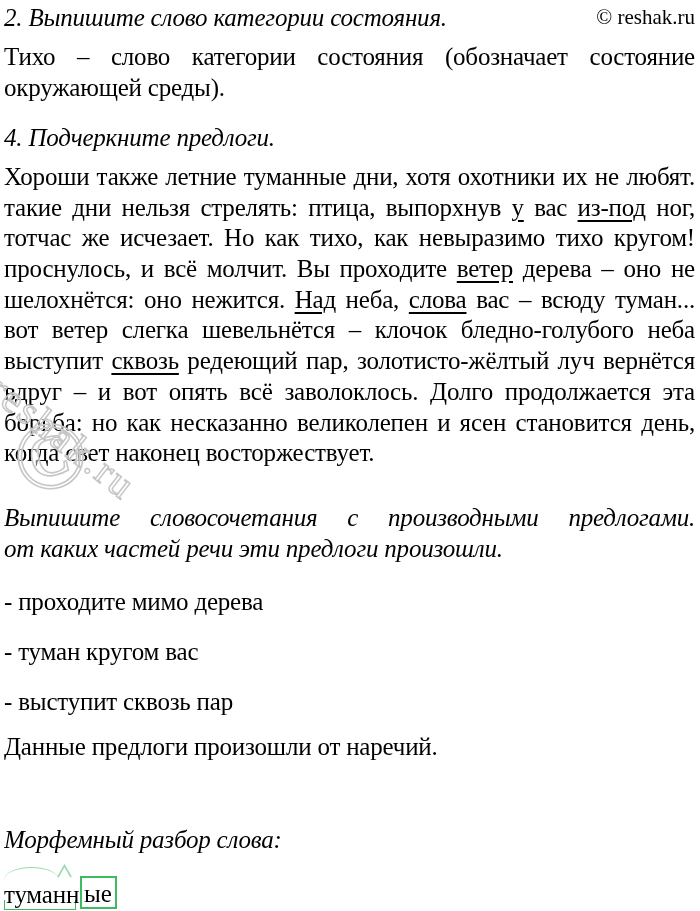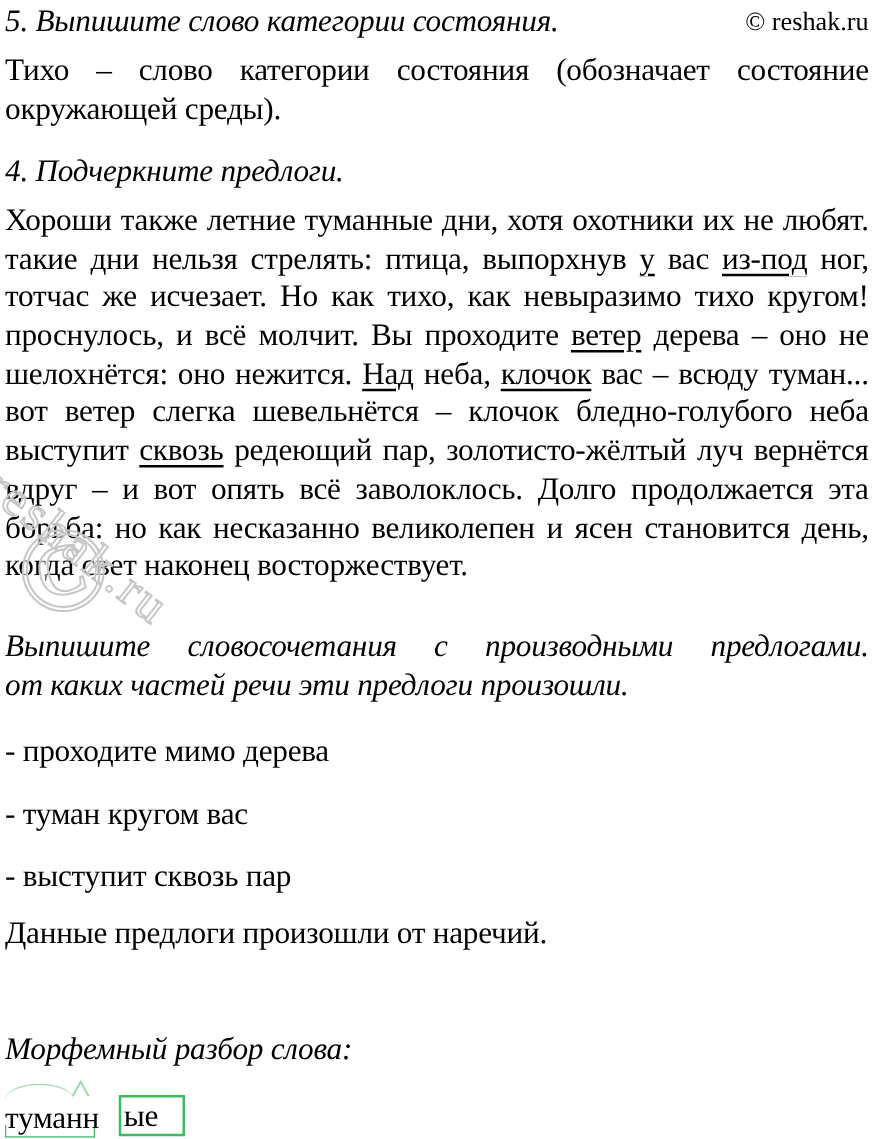--- a/index.html
+++ b/index.html
@@ -58,47 +58,47 @@
     border-top:1.8px solid var(--arc);
     border-radius:50% 50% 0 0 / 100% 100% 0 0;
   }
   .caret{position:absolute;left:52px;top:-13px;}
   .stem{
     position:absolute;left:0;top:23px;width:70px;height:9px;
     border:1.8px solid var(--box);border-top:none;
   }
   .ending{
     display:inline-block;border:2px solid var(--box);
-    padding:3px 19px 1px 2px;margin-left:16px;
+    padding:3px 3px 1px 2px;margin-left:1px;
     position:relative;top:-1px;z-index:1;
   }
 </style>
 </head>
 <body>
 
 <div class="header-row">
-  <div class="h-title">5. Выпишите слово категории состояния.</div>
+  <div class="h-title">2. Выпишите слово категории состояния.</div>
   <div class="copyright">© reshak.ru</div>
 </div>
 
 <div class="block" style="top:42px">
     <div class="line just"><span>Тихо – слово категории состояния (обозначает состояние</span></div>
     <div class="line"><span>окружающей среды).</span></div>
   </div>
 
 <div class="block it" style="top:123px">
   <div class="line">4. Подчеркните предлоги.</div>
 </div>
 
 <div class="block" style="top:162px">
     <div class="line just"><span>Хороши также летние туманные дни, хотя охотники их не любят. </span></div>
     <div class="line just"><span>такие дни нельзя стрелять: птица, выпорхнув </span><span class="u">у</span><span> вас </span><span class="u">из-под</span><span> ног,</span></div>
     <div class="line just"><span>тотчас же исчезает. Но как тихо, как невыразимо тихо кругом! Всё</span></div>
     <div class="line just"><span>проснулось, и всё молчит. Вы проходите </span><span class="u">ветер</span><span> дерева – оно не</span></div>
-    <div class="line just"><span>шелохнётся: оно нежится. </span><span class="u">Над</span><span> неба, </span><span class="u">клочок</span><span> вас – всюду туман... Но</span></div>
+    <div class="line just"><span>шелохнётся: оно нежится. </span><span class="u">Над</span><span> неба, </span><span class="u">слова</span><span> вас – всюду туман... Но</span></div>
     <div class="line just"><span>вот ветер слегка шевельнётся – клочок бледно-голубого неба</span></div>
     <div class="line just"><span>выступит </span><span class="u">сквозь</span><span> редеющий пар, золотисто-жёлтый луч вернётся</span></div>
     <div class="line just"><span>вдруг – и вот опять всё заволоклось. Долго продолжается эта</span></div>
     <div class="line just"><span>борьба: но как несказанно великолепен и ясен становится день,</span></div>
     <div class="line"><span>когда свет наконец восторжествует.</span></div>
   </div>
 
 <div class="block it" style="top:503px">
     <div class="line just"><span>Выпишите словосочетания с производными предлогами. Укажите,</span></div>
     <div class="line"><span>от каких частей речи эти предлоги произошли.</span></div>

